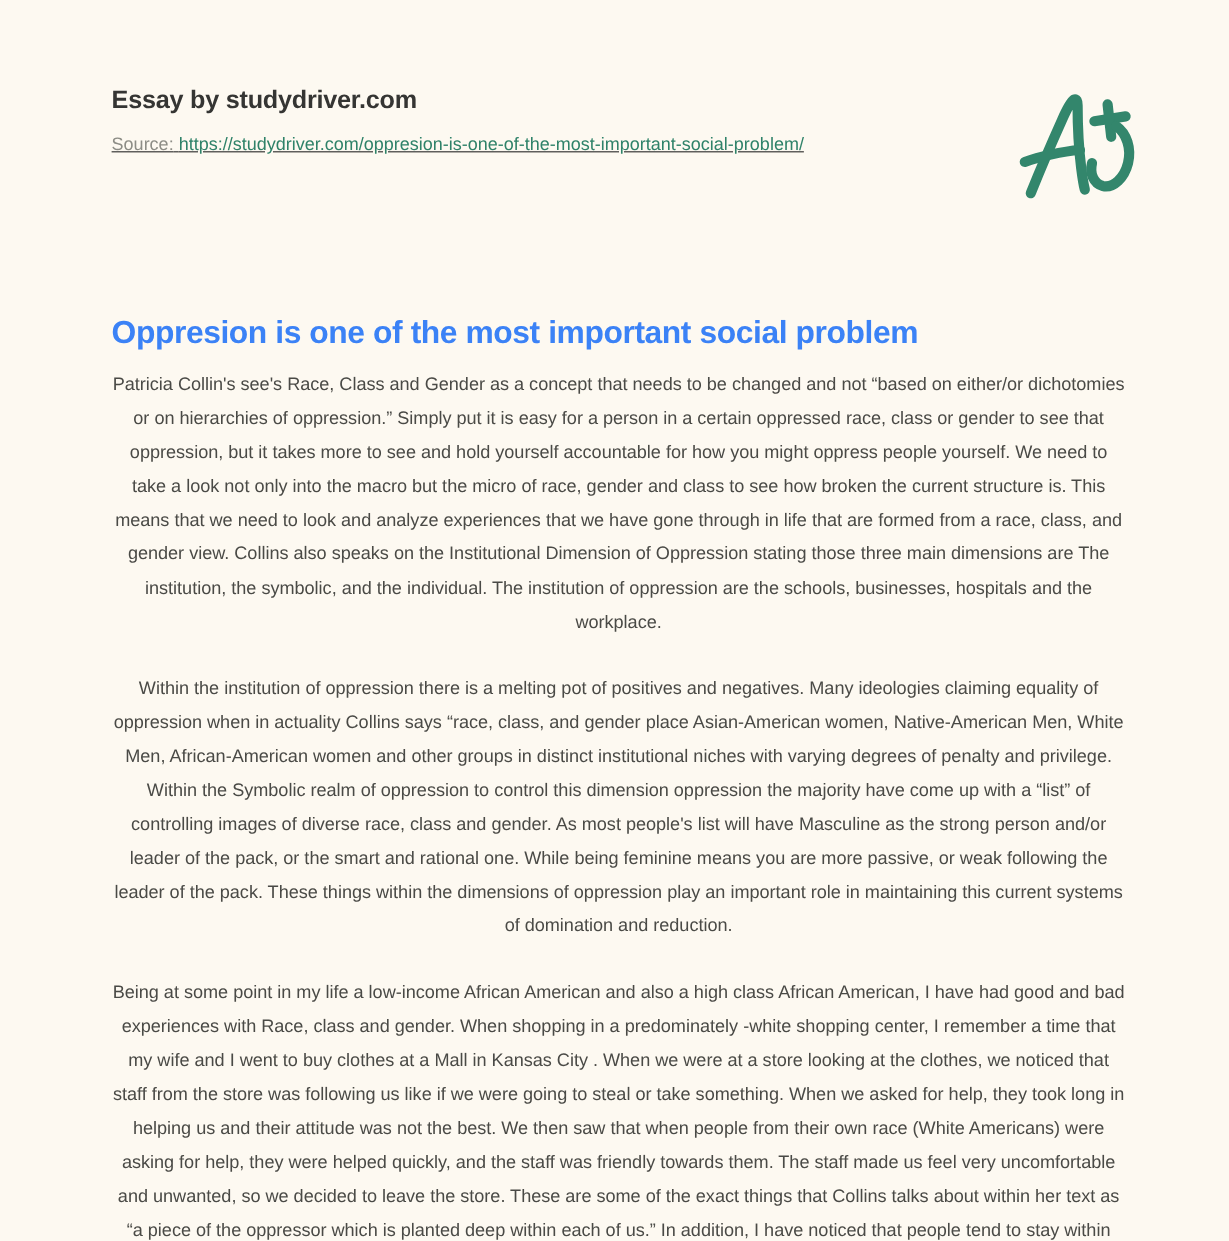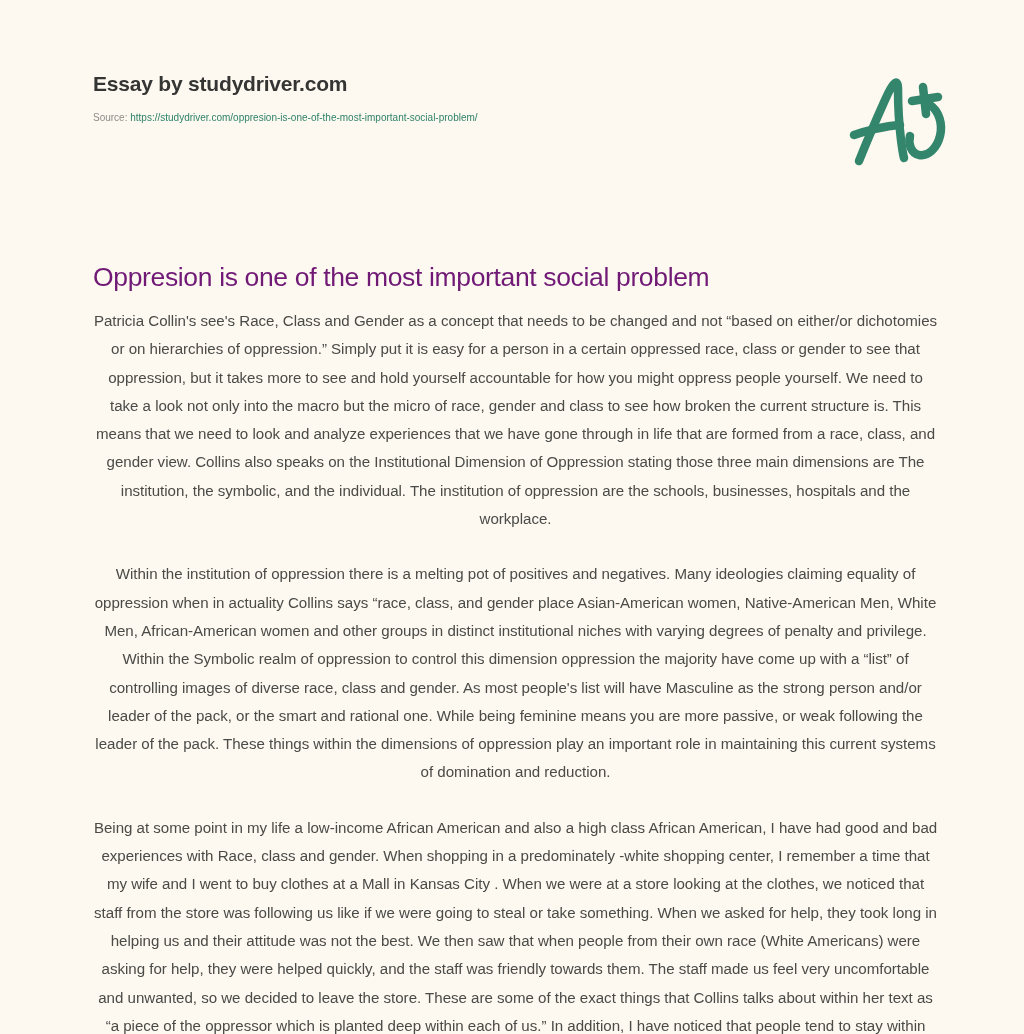--- a/index.html
+++ b/index.html
@@ -46,23 +46,24 @@
     font-size: 21px;
     font-weight: bold;
     letter-spacing: -0.2px;
     color: #353533;
     line-height: 1.1;
     white-space: nowrap;
   }
 
   .source-line {
     margin-top: 17px;
-    font-size: 10px;
+    font-size: 15px;
     line-height: 1.2;
     white-space: nowrap;
+    text-decoration: underline;
   }
   .source-label {
     color: #8d8d86;
   }
   .source-url {
     color: #2f8269;
     text-decoration: none;
   }
 
   
@@ -79,23 +80,23 @@
     height: 100%;
   }
 
   
   .doc-title {
     position: absolute;
     left: 93px;
     top: 243px;
     width: 850px;
     font-size: 26.5px;
-    font-weight: normal;
+    font-weight: bold;
     letter-spacing: -0.35px;
-    color: #701a75;
+    color: #3b82f6;
     line-height: 1.25;
   }
 
   
   .body-copy {
     position: absolute;
     left: 93px;
     top: 307px;
     width: 845px;
   }

